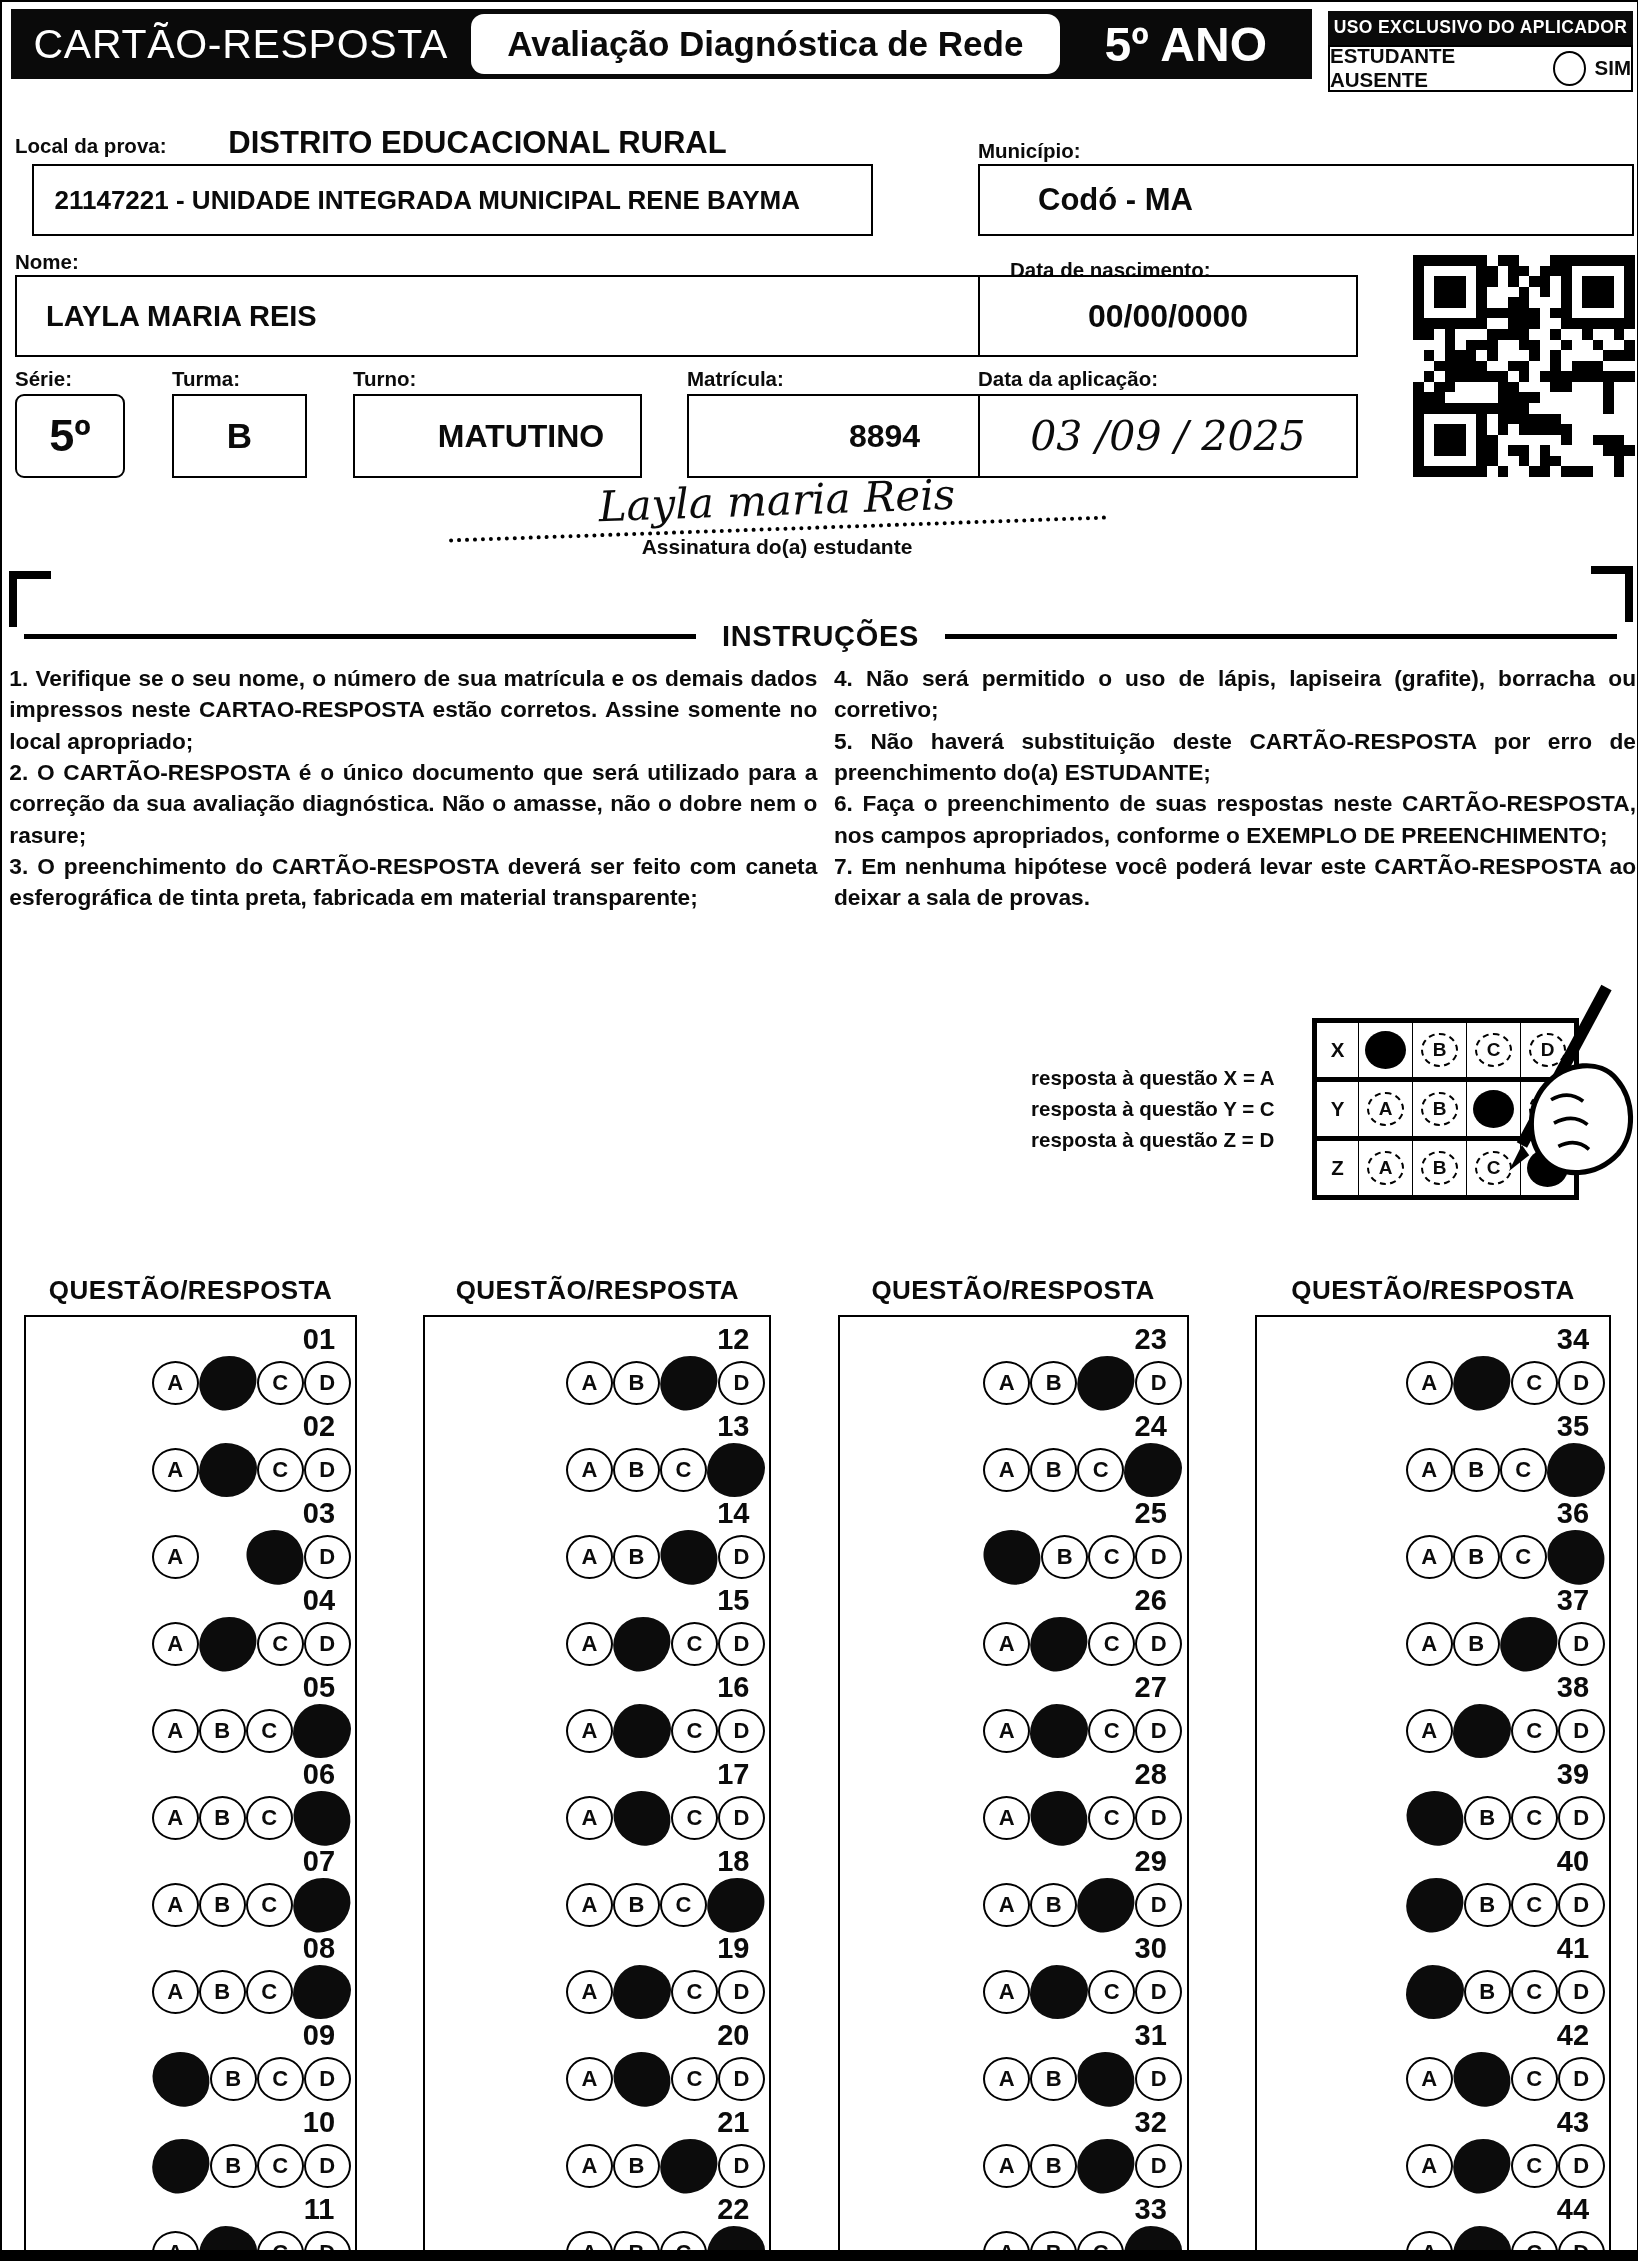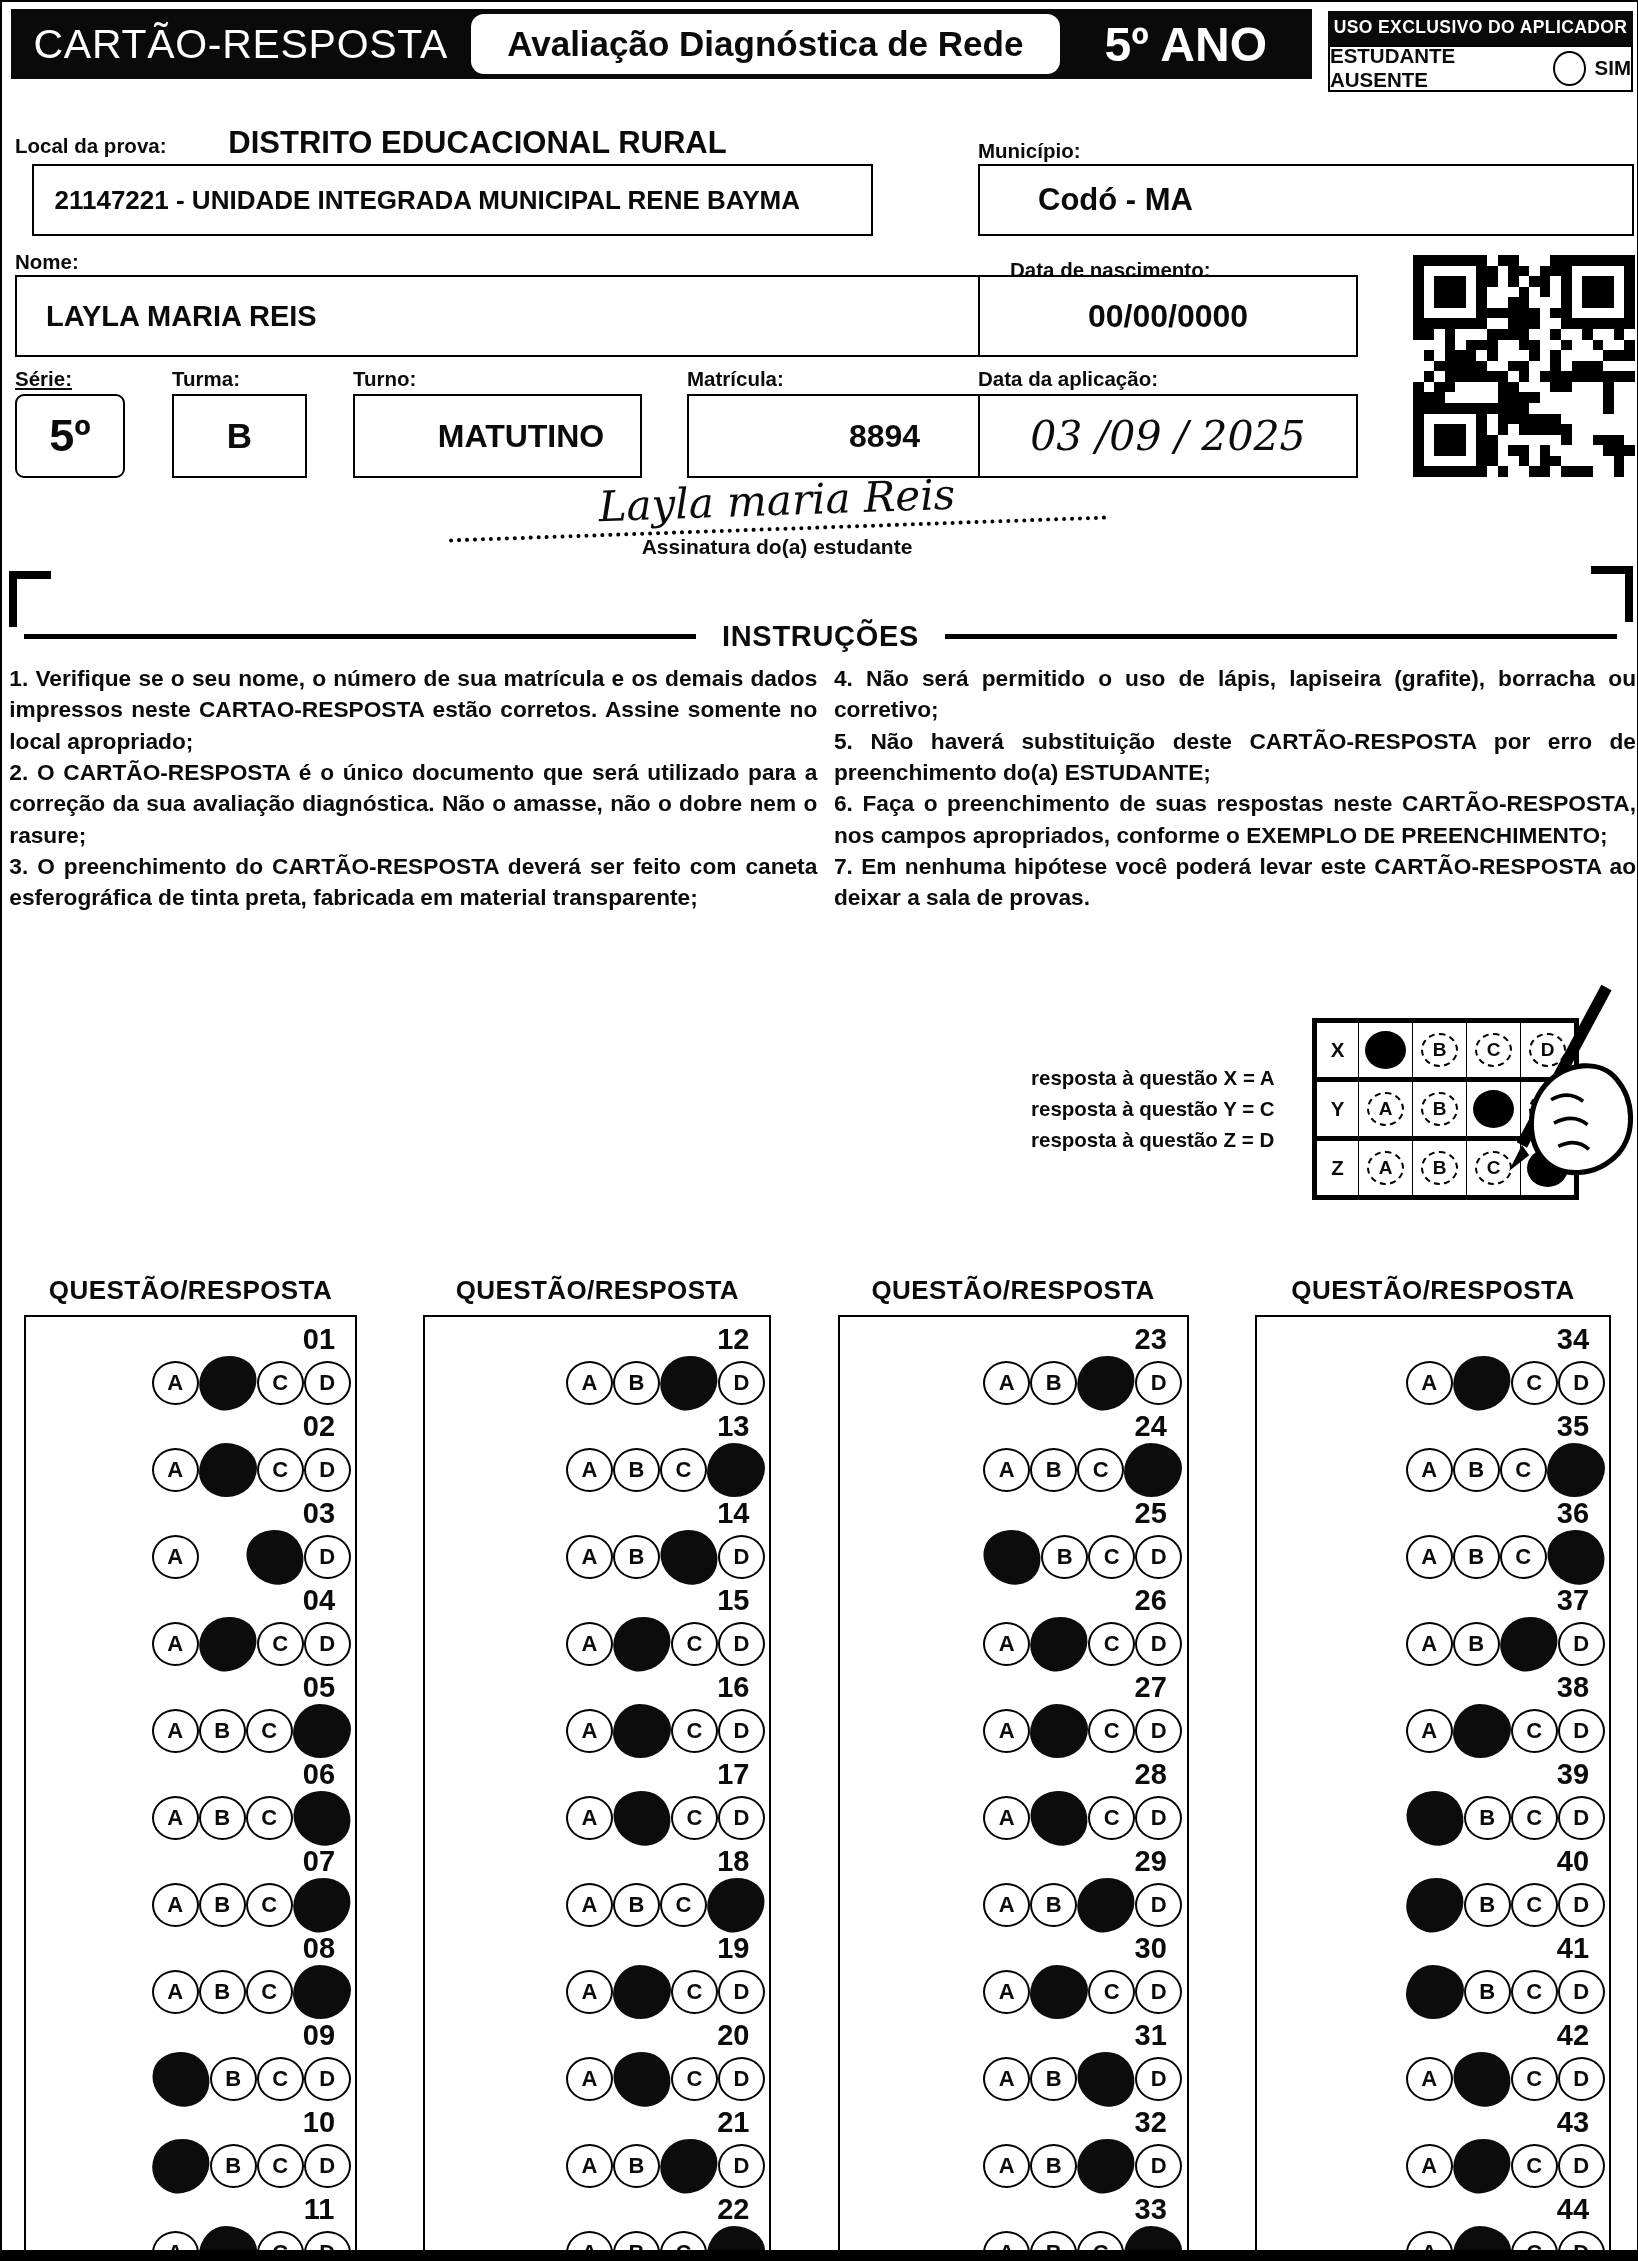--- a/index.html
+++ b/index.html
@@ -545,21 +545,21 @@
       <div></div>
       <div class="d"></div>
       <div class="d"></div>
       <div class="d"></div>
       <div></div>
       <div></div>
       <div class="d"></div>
       <div></div>
     </div>
 
-  <div class="lbl" style="left:13px;top:365px;text-decoration:underline;">Série:</div>
+  <div class="lbl" style="left:13px;top:365px;">Série:</div>
   <div class="fieldbox" style="left:13px;top:392px;width:110px;height:84px;font-size:45px;justify-content:center;border-radius:9px;">5º</div>
   <div class="lbl" style="left:170px;top:365px;">Turma:</div>
   <div class="fieldbox" style="left:170px;top:392px;width:135px;height:84px;font-size:35px;justify-content:center;">B</div>
   <div class="lbl" style="left:351px;top:365px;">Turno:</div>
   <div class="fieldbox" style="left:351px;top:392px;width:289px;height:84px;font-size:32px;justify-content:center;padding-left:47px;">MATUTINO</div>
   <div class="lbl" style="left:685px;top:365px;">Matrícula:</div>
   <div class="fieldbox" style="left:685px;top:392px;width:395px;height:84px;font-size:32px;justify-content:center;">8894</div>
   <div class="lbl" style="left:976px;top:365px;">Data da aplicação:</div>
   <div class="fieldbox handwriting" style="left:976px;top:392px;width:380px;height:84px;font-size:41px;justify-content:center;font-weight:normal;">03 /09 / 2025</div>
 

